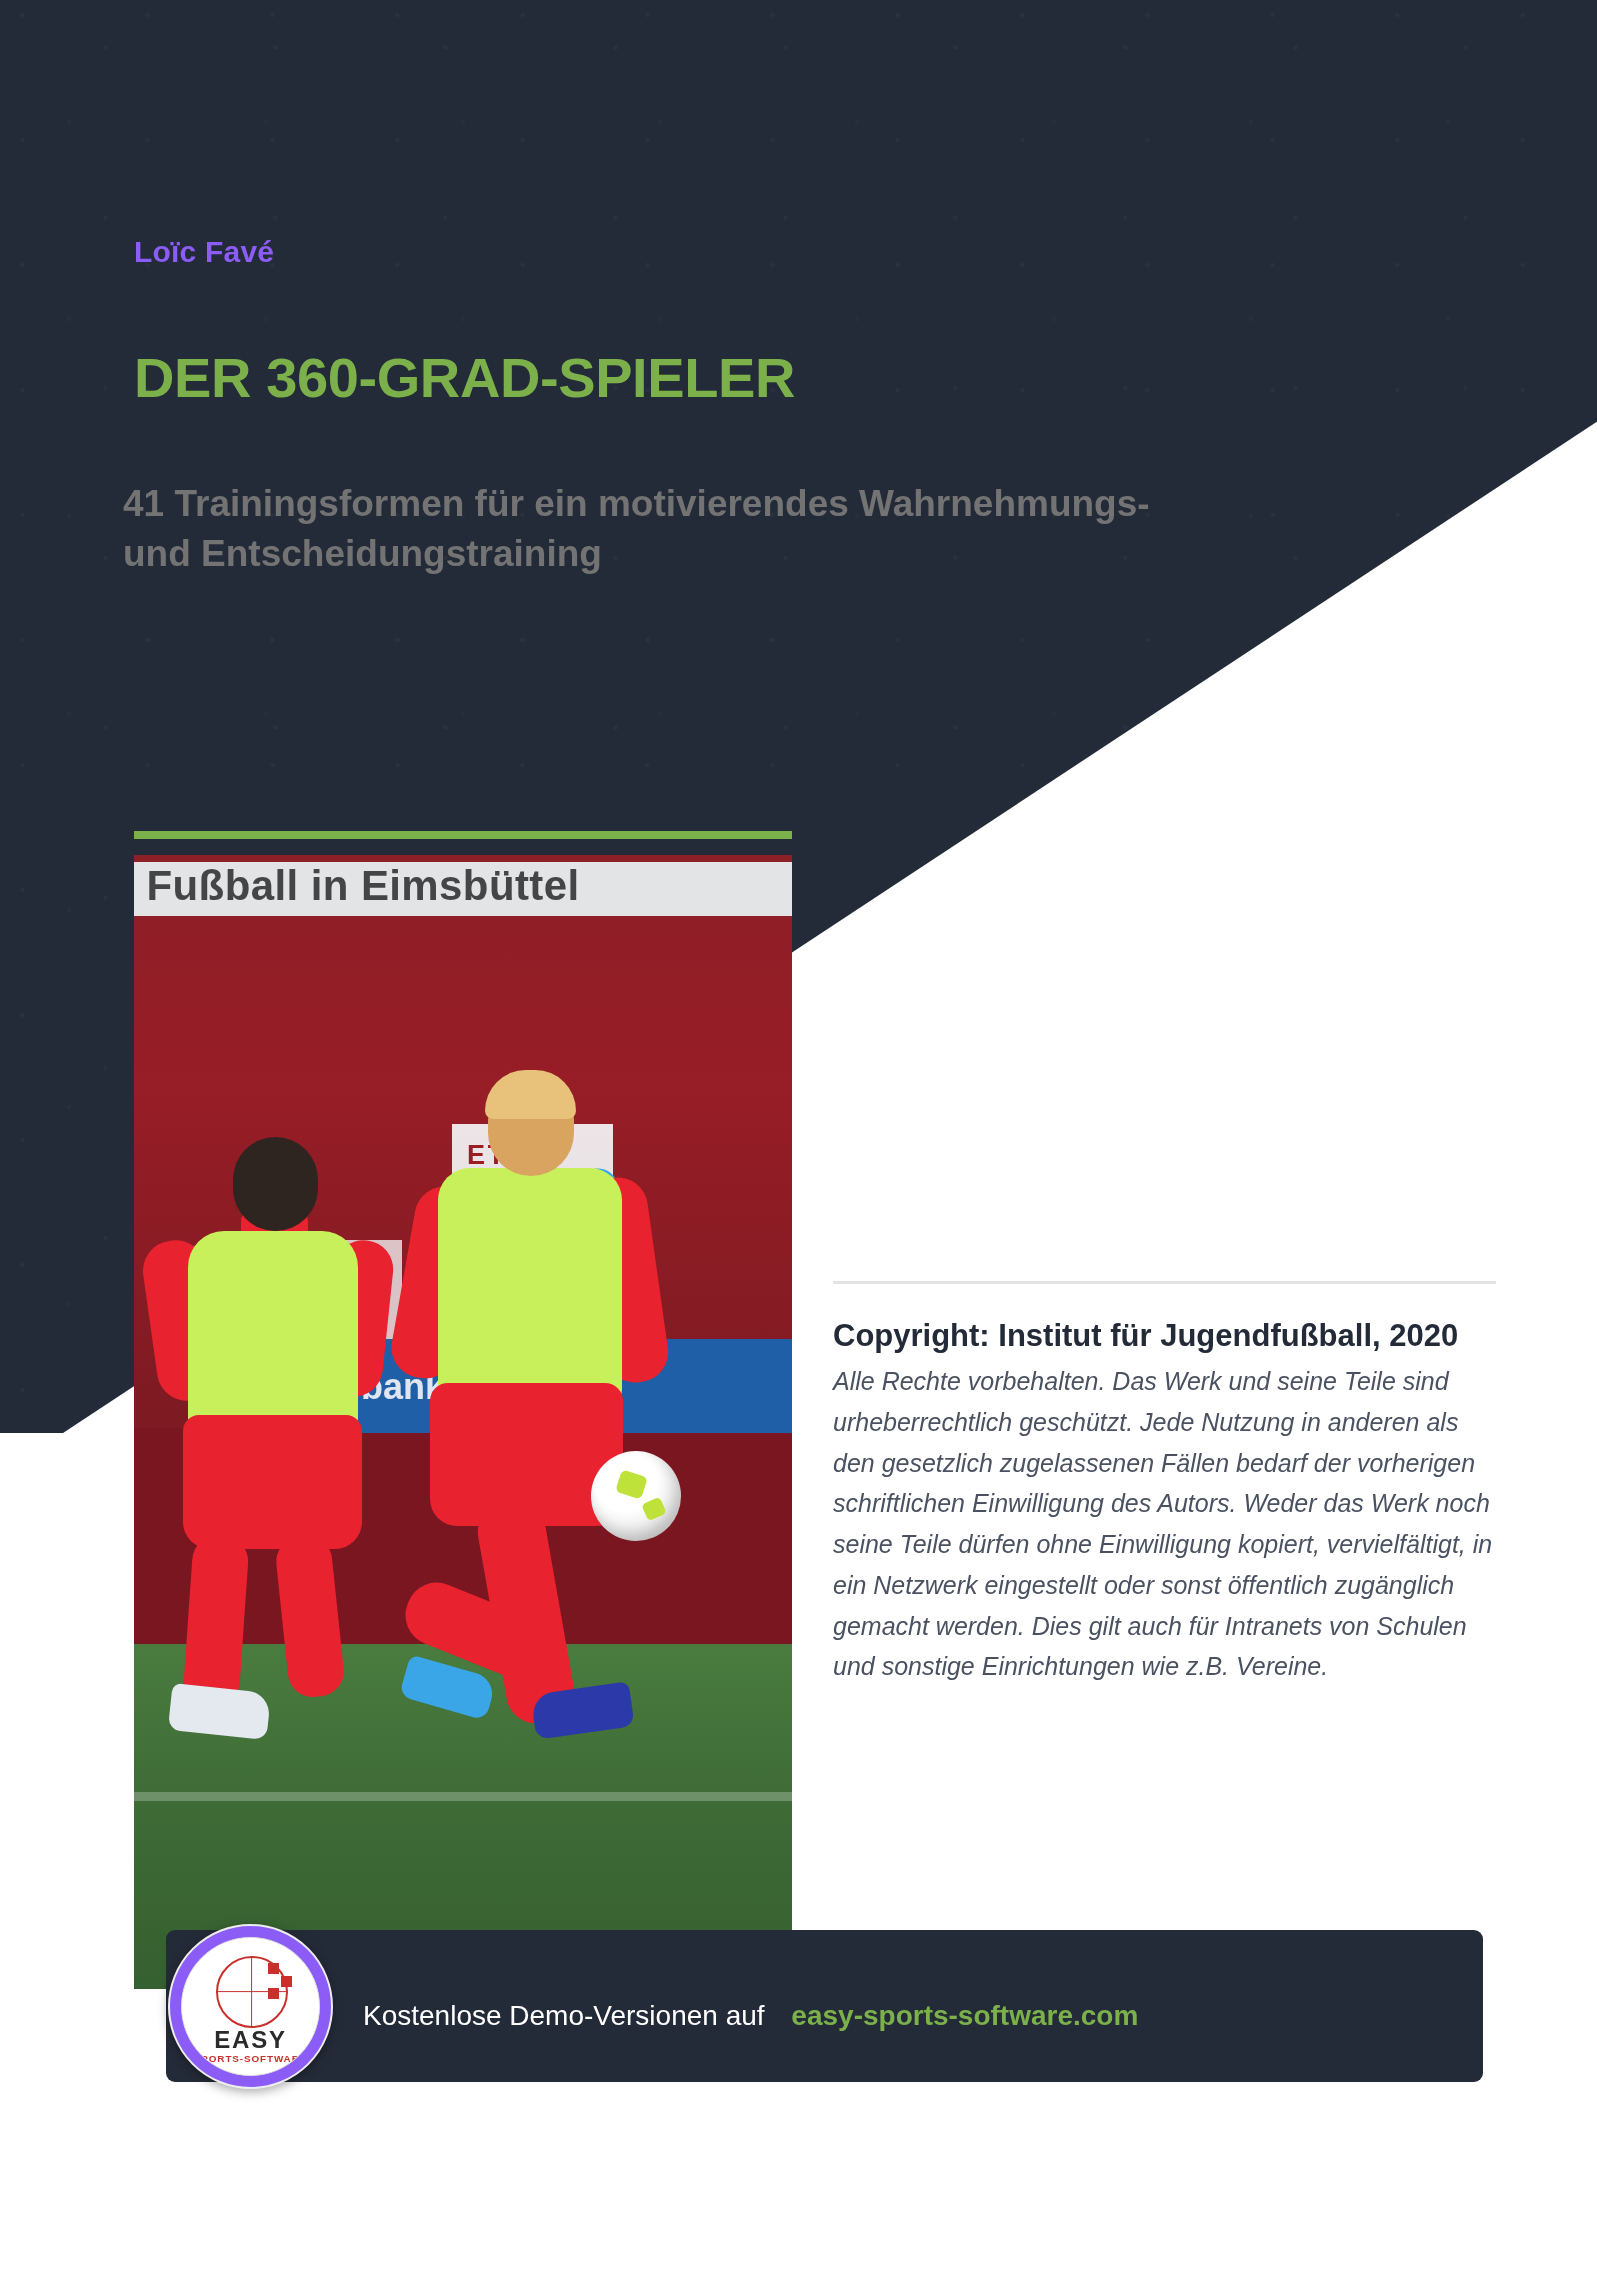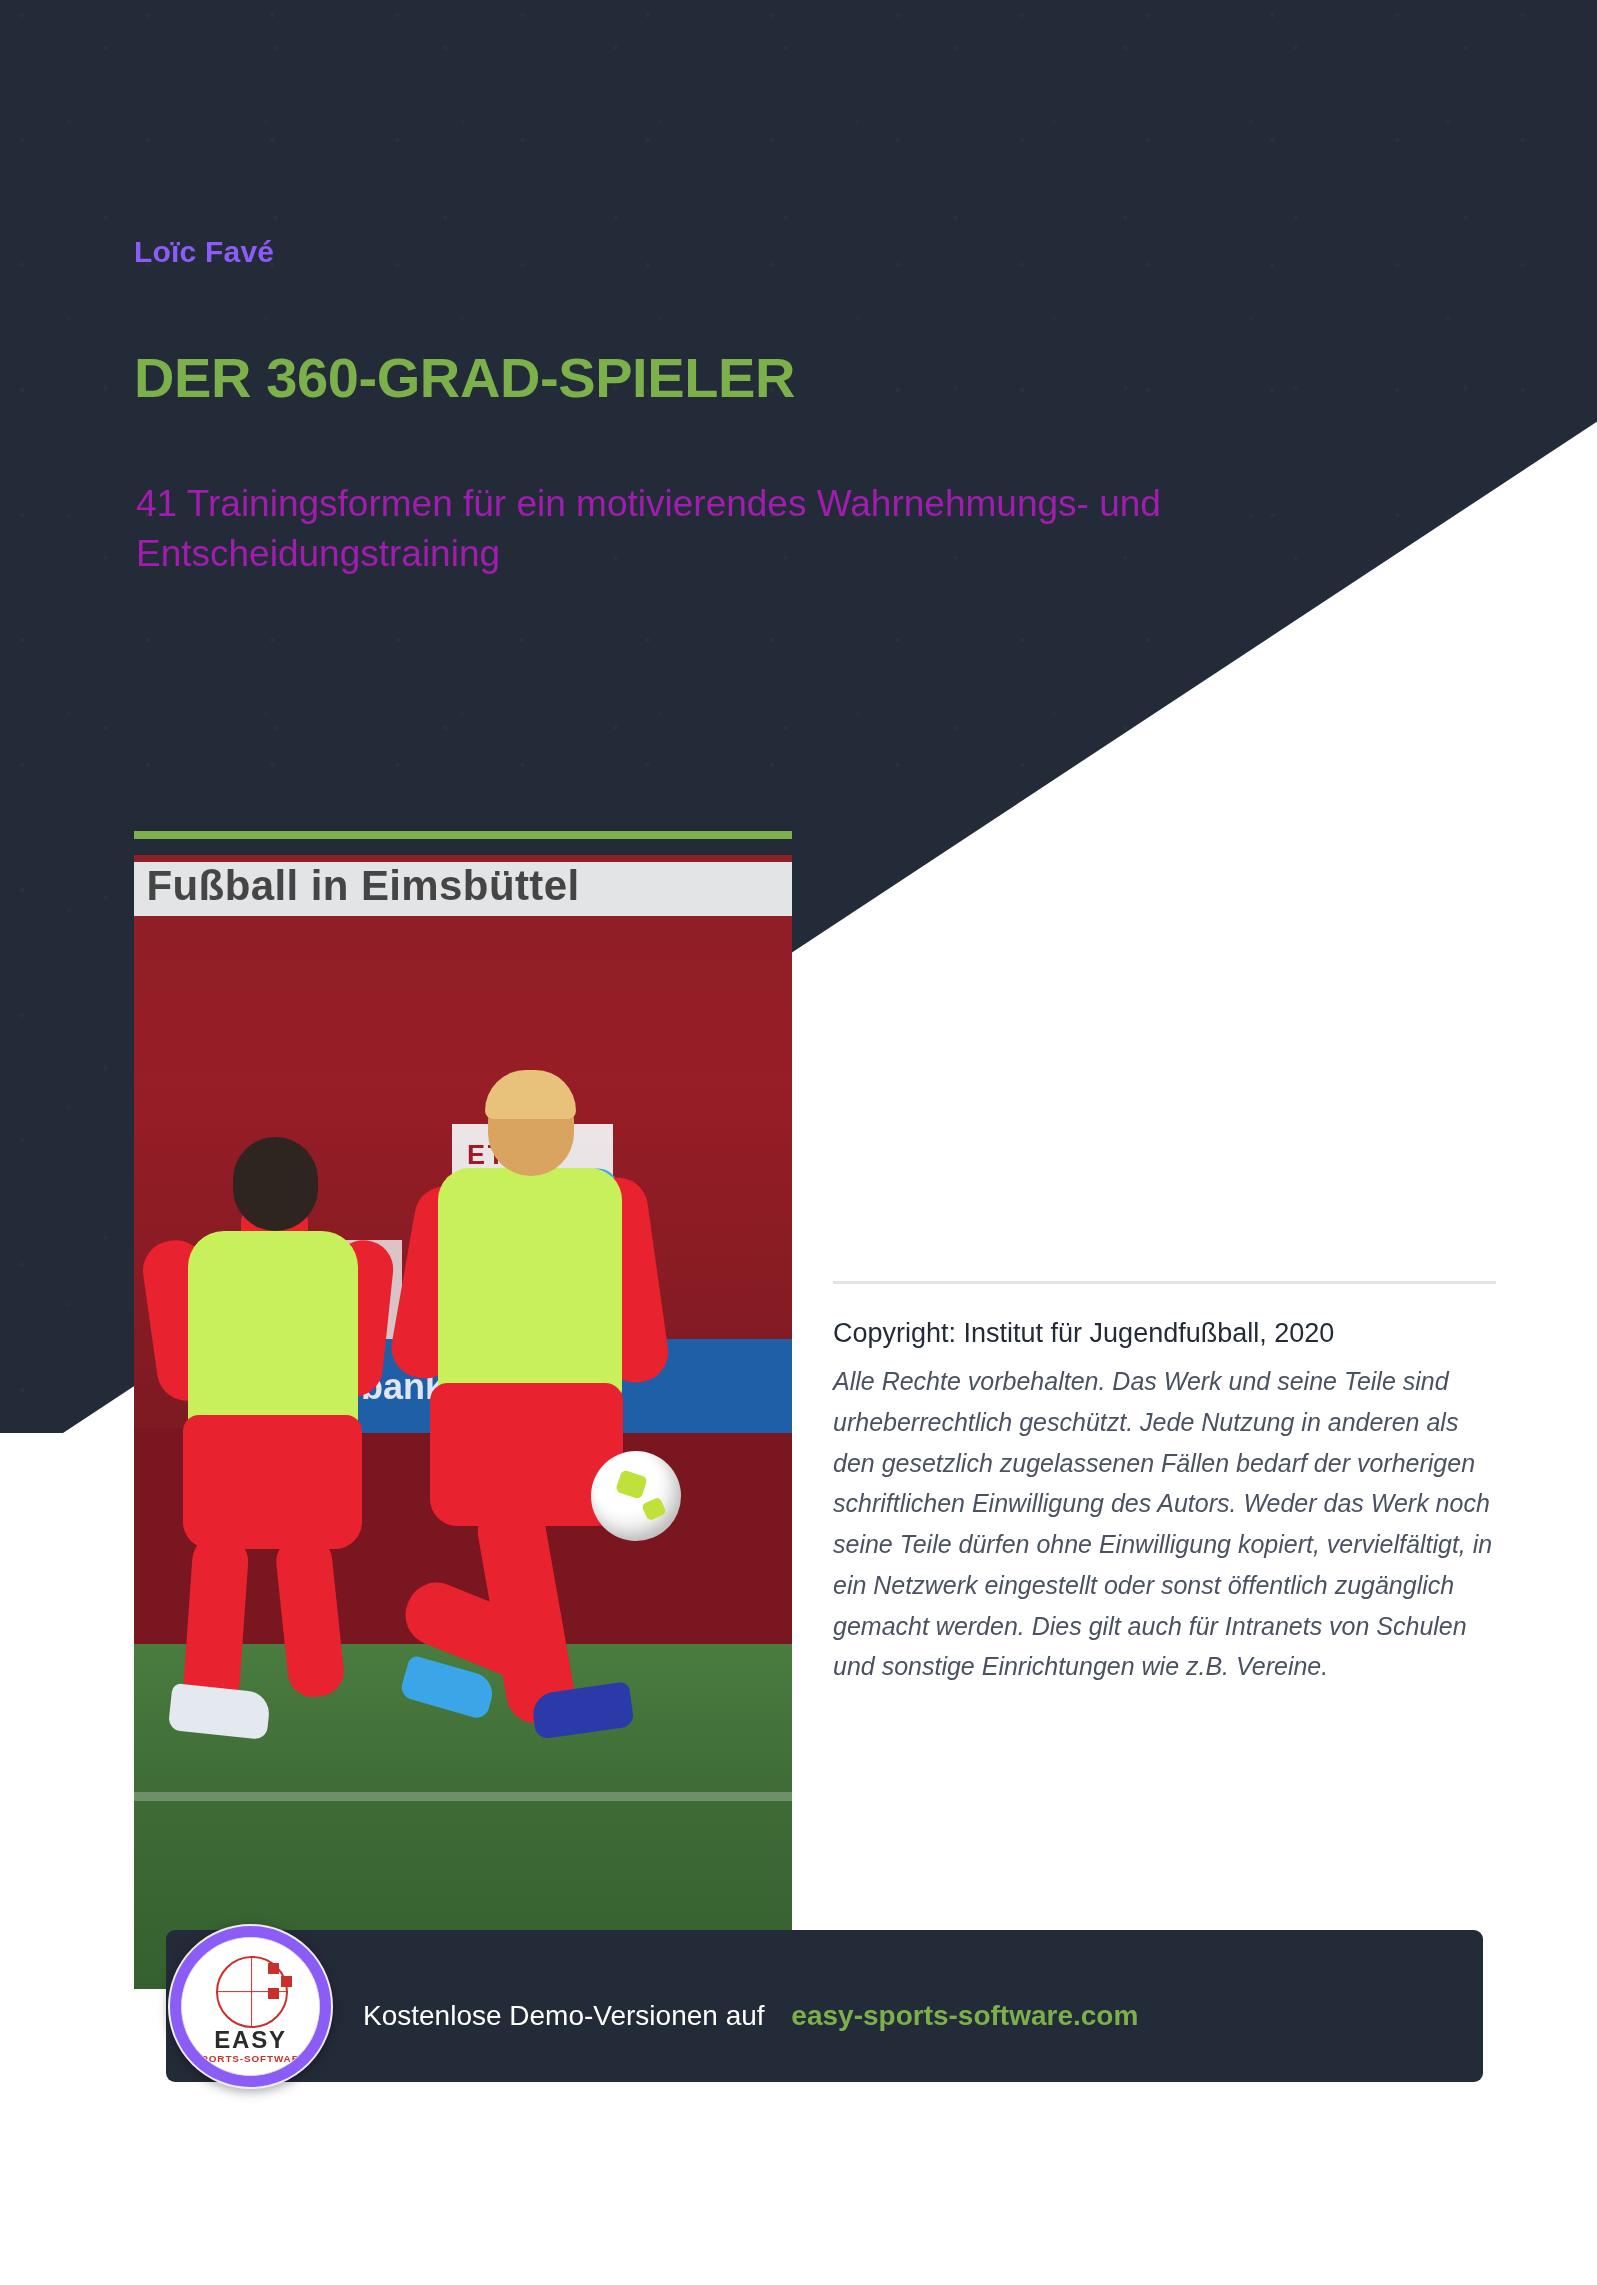--- a/index.html
+++ b/index.html
@@ -58,26 +58,26 @@
     left: 134px;
     top: 345px;
     font-size: 56px;
     font-weight: bold;
     color: #7bb04a;
     letter-spacing: -0.4px;
     white-space: nowrap;
   }
   .subtitle {
     position: absolute;
-    left: 136px;
+    left: 123px;
     top: 479px;
     width: 1057px;
     font-size: 37px;
-    font-weight: normal;
-    color: #a21caf;
+    font-weight: bold;
+    color: #737373;
     line-height: 1.35;
   }
 
   
   .photo-rule {
     position: absolute;
     left: 134px;
     top: 831px;
     width: 658px;
     height: 8px;
@@ -308,22 +308,22 @@
     left: 833px;
     top: 1281px;
     width: 663px;
     height: 2.7px;
     background: #e2e3e5;
   }
   .copyright-head {
     position: absolute;
     left: 833px;
     top: 1318px;
-    font-size: 27px;
-    font-weight: normal;
+    font-size: 31px;
+    font-weight: bold;
     color: #242b38;
   }
   .copyright-body {
     position: absolute;
     left: 833px;
     top: 1361px;
     width: 663px;
     font-size: 25px;
     font-style: italic;
     color: #4a5160;

